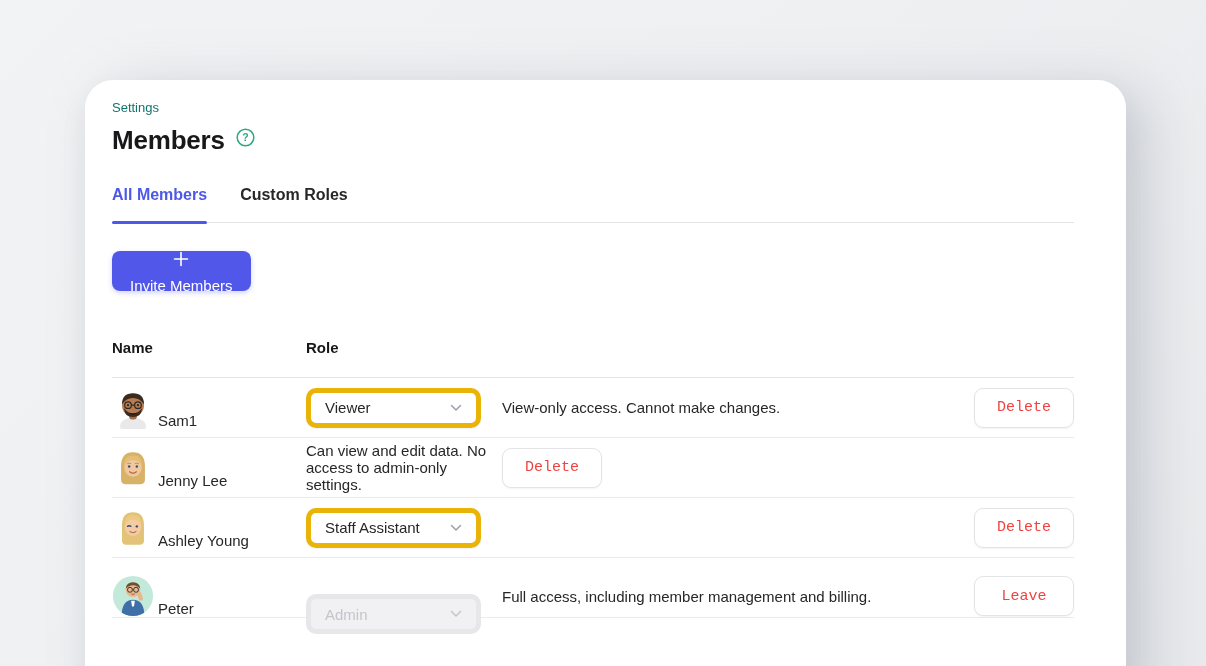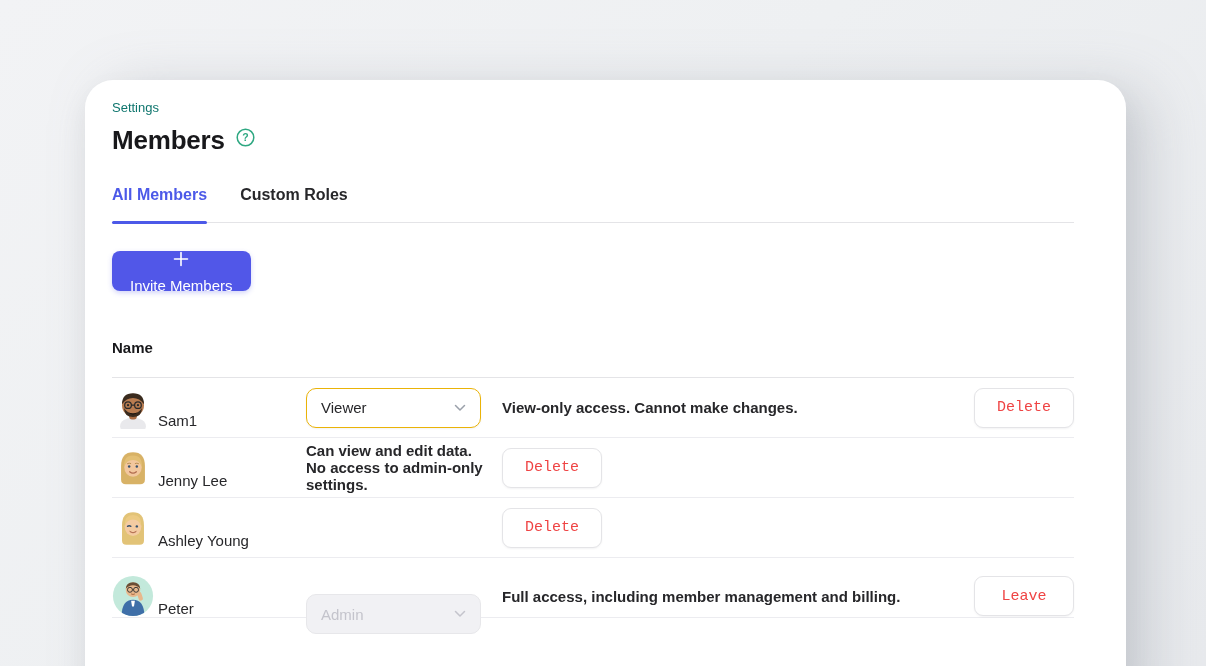--- a/index.html
+++ b/index.html
@@ -51,32 +51,32 @@
     align-items: center; height: 60px; border-bottom: 1px solid #ececf0;
   }
   .cell-name { display: flex; align-items: flex-end; gap: 4px; }
   .avatar { width: 42px; height: 42px; flex: 0 0 42px; }
   .avatar svg { width: 42px; height: 42px; display: block; }
   .member-name { font-size: 15px; color: #27272a; }
 
   .role-select {
     width: 175px; height: 40px; padding: 0 14px;
     display: flex; align-items: center; justify-content: space-between;
-    background: #fff; border: 1px solid #eab308; border-radius: 10px;
+    background: #fff; border: 5px solid #eab308; border-radius: 10px;
     font-size: 15px; color: #27272a; cursor: pointer;
     box-shadow: 0 1px 2px rgba(16,24,40,0.05);
   }
   .role-select.disabled {
     background: #f1f1f4; border-color: #e7e7ea; color: #c4c4cc;
     box-shadow: none; cursor: default; margin-top: 36px;
   }
   .role-select .chev { display: inline-flex; }
   .role-select.disabled .chev path { stroke: #c4c4cc; }
 
-  .cell-desc { font-size: 15px; color: #27272a; padding-right: 12px; font-weight: bold; }
+  .cell-desc { font-size: 15px; color: #27272a; padding-right: 12px; }
 
   .action-btn {
     width: 100px; height: 40px;
     background: #fff; border: 1px solid #e4e4e7; border-radius: 9px;
     font-size: 15px; color: #ef4444; cursor: pointer; font-family: Liberation Mono, monospace;
     box-shadow: 0 1px 2px rgba(16,24,40,0.05);
   }
 </style>
 </head>
 <body>
@@ -105,20 +105,21 @@
       <span style="display:inline-flex;">
         <svg width="16" height="16" viewBox="0 0 16 16">
           <path d="M8 1.5 V14.5 M1.5 8 H14.5" stroke="#ffffff" stroke-width="1.6" stroke-linecap="round"></path>
         </svg>
       </span>
       <span>Invite Members</span>
     </button>
 
     <div class="thead">
       <div>Name</div>
+      <div>Role</div>
       <div></div>
         <div></div>
     </div>
 
     
     <div class="row">
       <div class="cell-name">
         <span class="avatar">
           <svg viewBox="0 0 44 44">
             <ellipse cx="22" cy="41" rx="13.5" ry="9" fill="#e9e9ec"></ellipse>
@@ -182,20 +183,30 @@
           <svg viewBox="0 0 44 44">
             <path d="M10.5 19 Q10.5 5.5 22 5.5 Q33.5 5.5 33.5 19 L33.5 35 Q33.5 39.5 29 39.5 L15 39.5 Q10.5 39.5 10.5 35 Z" fill="#e2c377"></path>
             <ellipse cx="22" cy="20.5" rx="8.8" ry="9.8" fill="#f4cba2"></ellipse>
             <path d="M13.5 20 Q12.8 8.5 22 8.5 Q31.2 8.5 30.5 20 Q28.5 13 22 13 Q15.5 13 13.5 20 Z" fill="#ecca82"></path>
             <path d="M16.2 20.3 Q18 19 19.8 20.3" stroke="#35506e" stroke-width="1.3" fill="none" stroke-linecap="round"></path>
             <circle cx="26" cy="20.3" r="1.3" fill="#35506e"></circle>
             <path d="M18.5 25.5 Q22 28.5 25.5 25.5 Q24 27 22 27 Q20 27 18.5 25.5 Z" fill="#fff" stroke="#b06b4e" stroke-width="0.8"></path>
           </svg>
         </span>
         <span class="member-name">Ashley Young</span>
+      </div>
+      <div>
+        <div class="role-select">
+          <span>Staff Assistant</span>
+          <span class="chev">
+            <svg width="12" height="8" viewBox="0 0 12 8">
+                <path d="M1.5 1.5 L6 6 L10.5 1.5" stroke="#9aa0aa" stroke-width="1.5" fill="none" stroke-linecap="round" stroke-linejoin="round"></path>
+              </svg>
+          </span>
+        </div>
       </div>
       <div class="cell-desc"></div>
       <div>
         <button class="action-btn">Delete</button>
       </div>
     </div>
 
     
     <div class="row">
       <div class="cell-name">

